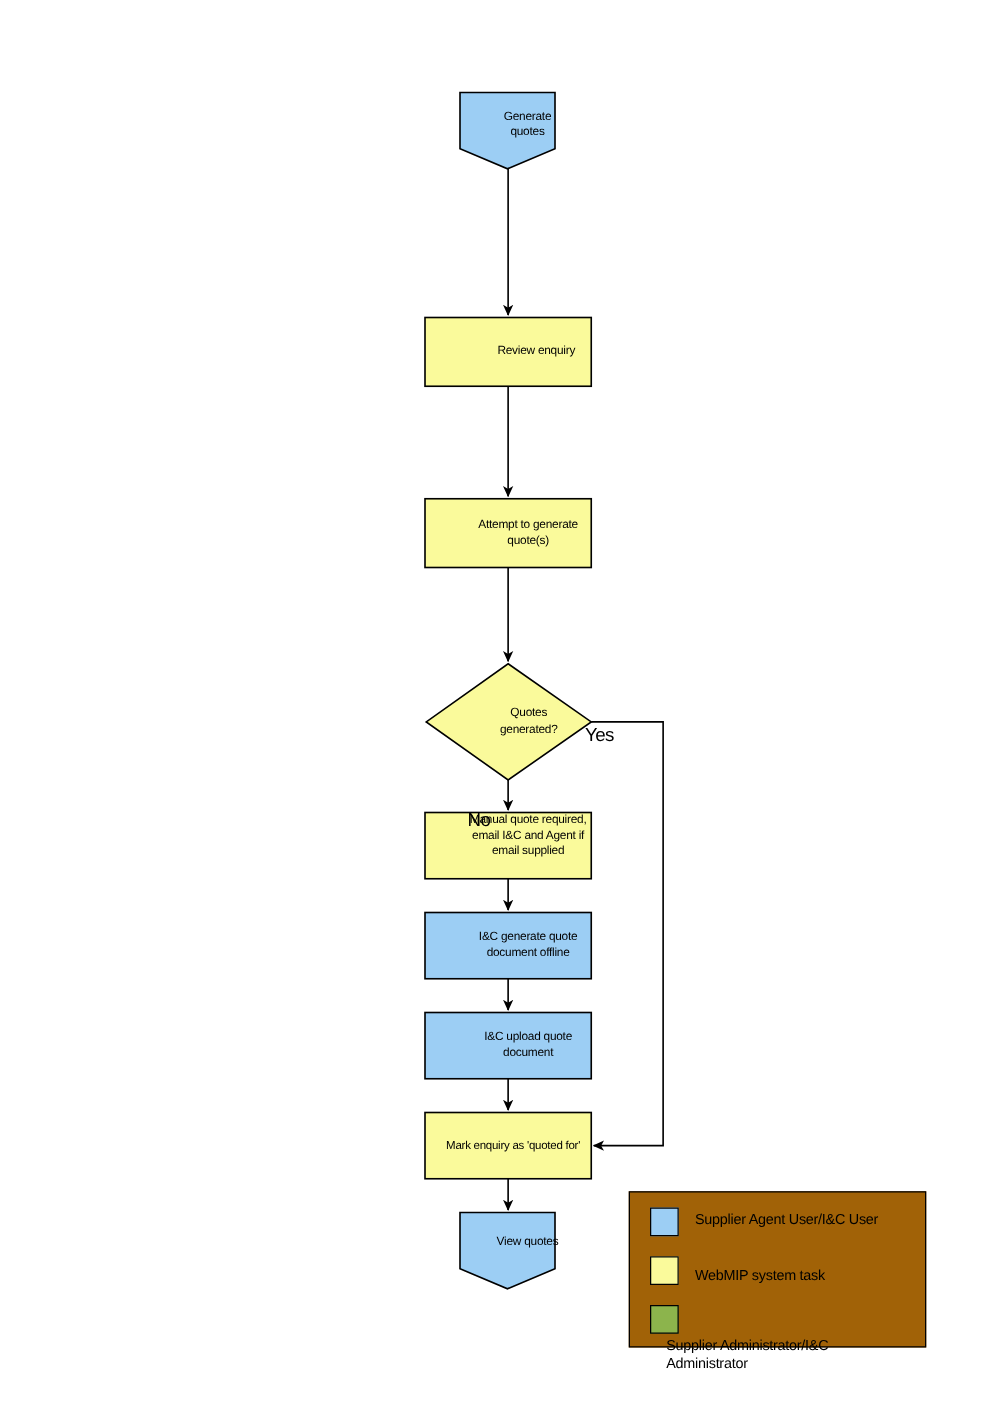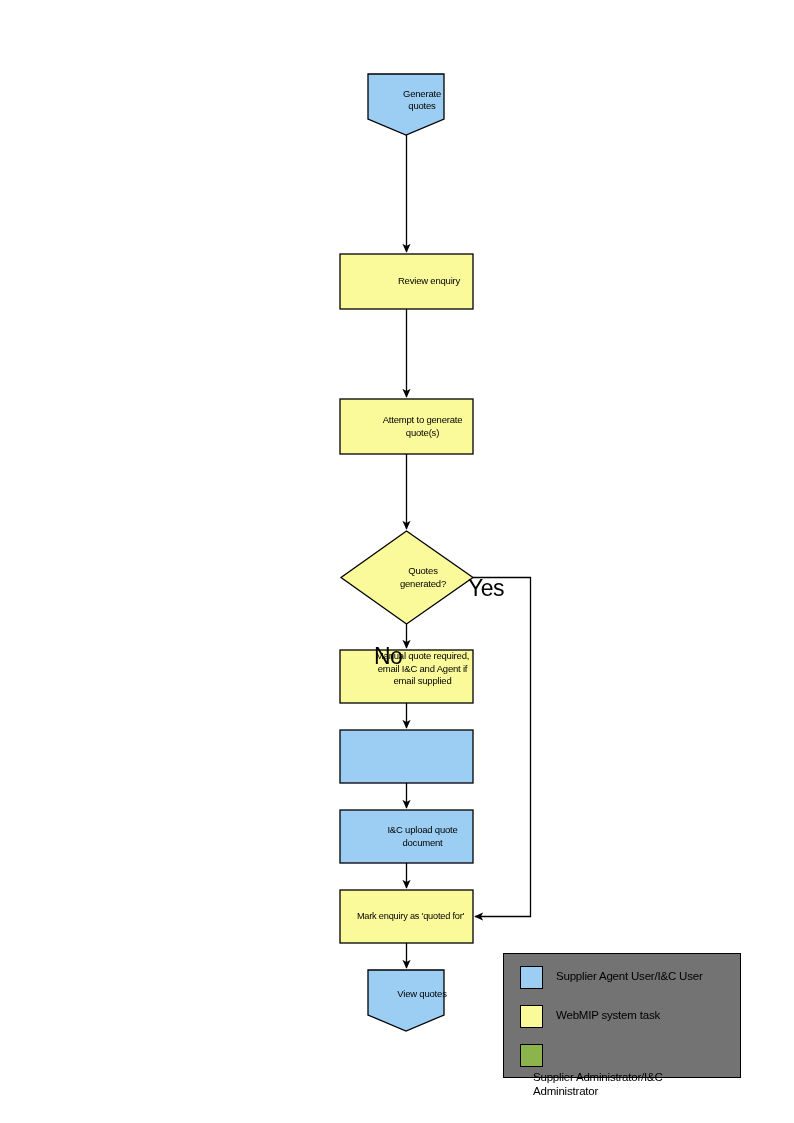--- a/index.html
+++ b/index.html
@@ -38,44 +38,44 @@
     line-height: 12.5px;
     color: #000000;
     letter-spacing: -0.2px;
     pointer-events: none;
     white-space: pre-line;
     padding-left: 16px;
   }
   .branch-label {
     position: absolute;
     font-family: "Liberation Sans", sans-serif;
-    font-size: 23px;
+    font-size: 15px;
     line-height: 25px;
     color: #000000;
     letter-spacing: -0.5px;
   }
   
   #legend {
     position: absolute;
     left: 503px;
     top: 953px;
     width: 238px;
     height: 125px;
     border: 1px solid #000000;
-    background: #737373;
+    background: #a16207;
     box-sizing: border-box;
   }
   .legend-row {
     position: absolute;
     left: 16px;
     display: flex;
     align-items: flex-start;
   }
   .legend-row.r0 { top: 12px; }
-  .legend-row.r1 { top: 51px; }
+  .legend-row.r1 { top: 51px; align-items: flex-end; }
   .legend-row.r2 { top: 90px; flex-direction: column; }
   .legend-swatch {
     width: 23px;
     height: 23px;
     border: 1px solid #000000;
     box-sizing: border-box;
     flex: 0 0 auto;
   }
   .legend-text {
     margin-left: 13px;
@@ -139,20 +139,22 @@
   <div class="node-label" style="left:340px; top:399px; width:133px; height:55px;">Attempt to generate
 quote(s)</div>
 
   <div class="node-label" style="left:341px; top:531px; width:132px; height:93px;">Quotes
 generated?</div>
 
   <div class="node-label" style="left:340px; top:650px; width:133px; height:38px;">Manual quote required,
 email I&amp;C and Agent if
 email supplied</div>
 
+  <div class="node-label" style="left:340px; top:730px; width:133px; height:53px;">I&amp;C generate quote
+document offline</div>
 
   <div class="node-label" style="left:340px; top:810px; width:133px; height:53px;">I&amp;C upload quote
 document</div>
 
   <div class="node-label" style="left:340px; top:890px; width:109px; height:53px; font-size:9.2px;">Mark enquiry as 'quoted for'</div>
 
   <div class="node-label" style="left:368px; top:968px; width:76px; height:52px;">View quotes</div>
 
   <div class="branch-label" style="left:468px; top:576px;">Yes</div>
 

